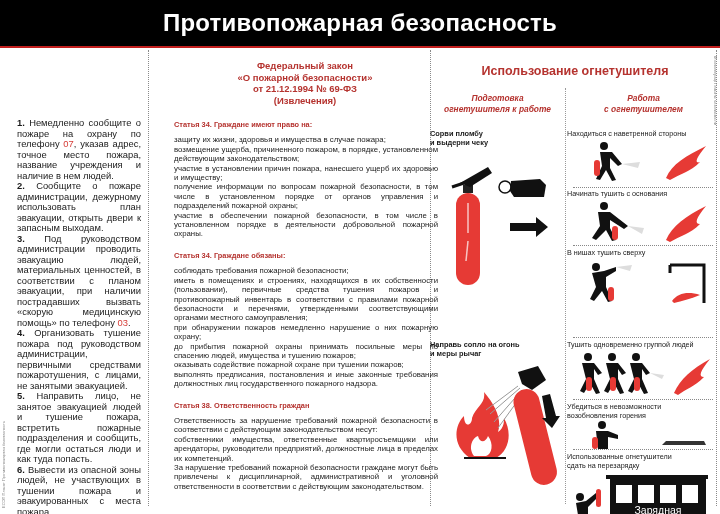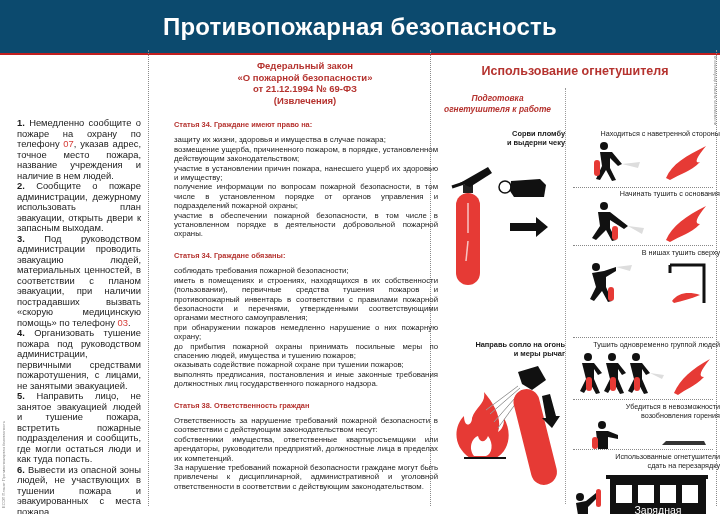--- a/index.html
+++ b/index.html
@@ -1,21 +1,21 @@
 <!DOCTYPE html>
 <html><head>
   <meta charset="utf-8">
   <style>
     * { box-sizing: border-box; margin: 0; padding: 0; }
     html, body { width: 720px; height: 514px; overflow: hidden; background: #ffffff; }
     body { font-family: "Liberation Sans", sans-serif; color: #1a1a1a; position: relative; }
 
     .header {
-      position: absolute; left: 0; top: 0; width: 720px; height: 55px;
-      background: #0c4a6e;
+      position: absolute; left: 0; top: 0; width: 720px; height: 48px;
+      background: #000000;
       border-bottom: 2px solid #c21f1e;
       display: flex; align-items: center; justify-content: center;
     }
     .header h1 {
       color: #ffffff; font-size: 24px; font-weight: bold; letter-spacing: 0.2px;
       font-family: "Liberation Sans", sans-serif;
       text-shadow: 0 0 1px rgba(0,0,0,0.15);
     }
 
     .col { position: absolute; top: 48px; bottom: 0; }
@@ -62,21 +62,21 @@
       position: absolute; left: 0; width: 290px; top: 16px; text-align: center;
       color: #b5332f; font-weight: bold; font-size: 12.5px;
     }
     .inner-sep { position: absolute; left: 135px; top: 40px; bottom: 10px; border-left: 1px dotted #999; }
     .sub-title {
       position: absolute; color: #b5332f; font-weight: bold; font-size: 8.4px; line-height: 10.5px; text-align: center; font-style: italic;
     }
     .prep-title { left: 0; width: 135px; top: 45px; }
     .work-title { left: 137px; width: 153px; top: 45px; }
 
-    .caption { position: absolute; text-align: right; font-size: 7.2px; line-height: 8.6px; color: #1a1a1a; }
+    .caption { position: absolute; text-align: left; font-size: 7.2px; line-height: 8.6px; color: #1a1a1a; }
     .caption.bold { font-weight: bold; font-size: 7.4px; }
 
     .illu { position: absolute; }
     .row-sep { position: absolute; left: 143px; width: 140px; border-top: 1px dotted #888; }
   </style>
 </head>
 <body>
 
 <div class="header">
   <h1>Противопожарная безопасность</h1>
@@ -136,20 +136,24 @@
 
 <div class="col col-right">
   <div class="right-title">Использование огнетушителя</div>
   <div class="vertical-note-right">Мосполиграф Плакаты безопасности</div>
   <div class="inner-sep"></div>
 
   <div class="sub-title prep-title">
     <div>Подготовка</div>
     <div>огнетушителя к работе</div>
   </div>
+  <div class="sub-title work-title">
+    <div>Работа</div>
+    <div>с огнетушителем</div>
+  </div>
 
   <div class="caption bold" style="left:0;width:135px;top:82px">
     <div>Сорви пломбу</div>
     <div>и выдерни чеку</div>
   </div>
   <svg class="illu" style="left:18px;top:115px" width="110" height="125" viewBox="0 0 110 125">
     <rect x="8" y="30" width="24" height="92" rx="12" fill="#e63a35"></rect>
     <line x1="20" y1="40" x2="20" y2="70" stroke="#fff" stroke-width="1.5" opacity="0.7"></line>
     <line x1="20" y1="78" x2="18" y2="98" stroke="#fff" stroke-width="1.5" opacity="0.7"></line>
     <rect x="15" y="22" width="10" height="8" fill="#222"></rect>

